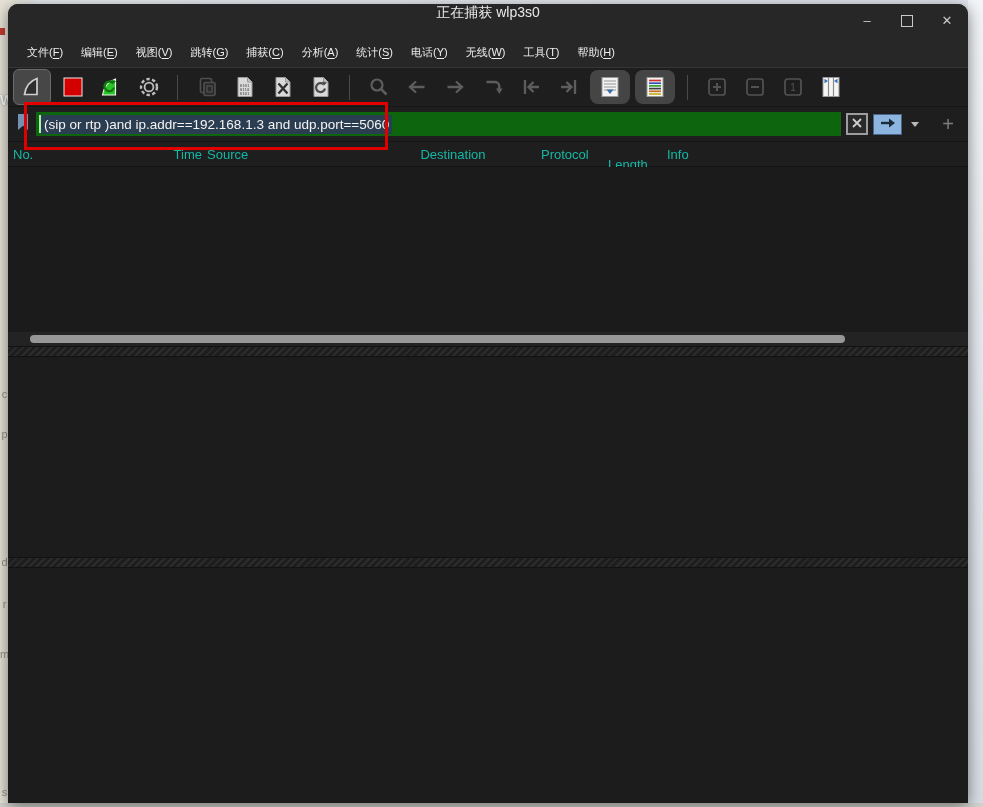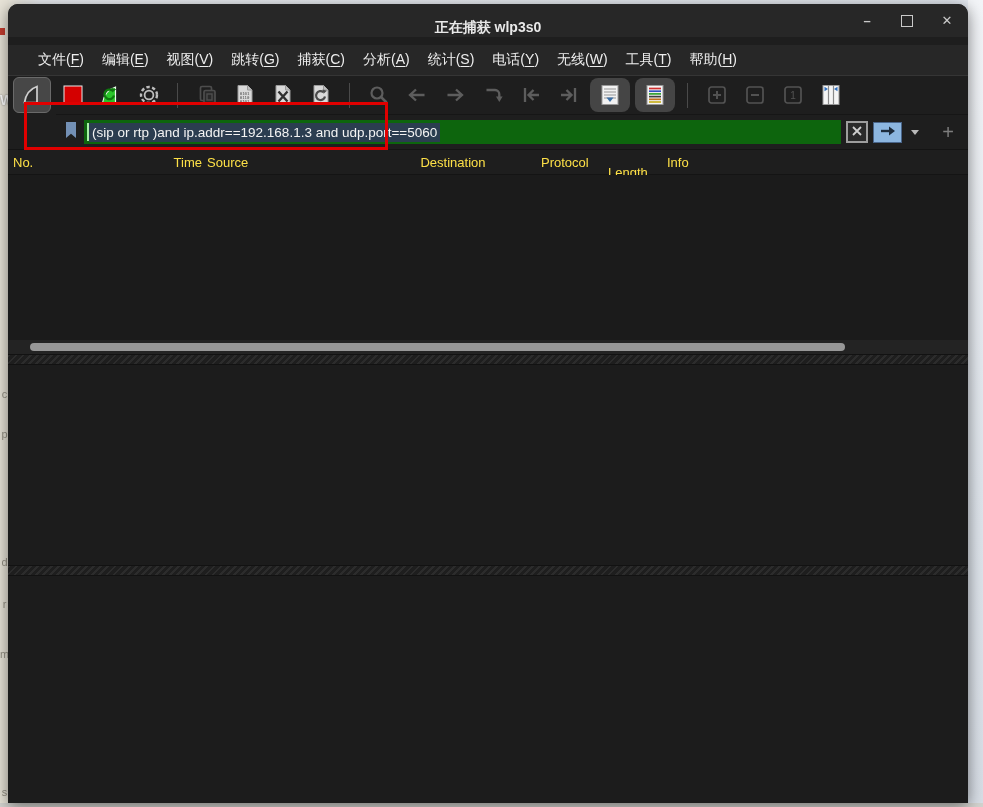--- a/index.html
+++ b/index.html
@@ -18,63 +18,63 @@
     background:linear-gradient(180deg,#f3f5f8 0%,#dfe5ec 60%,#d8dee6 100%);z-index:0;}
 
   
   .window{
     position:absolute;left:8px;top:4px;width:960px;height:799px;z-index:2;
     background:#1e1e1e;border-radius:10px 10px 0 0;
     box-shadow:0 3px 16px rgba(0,0,0,.5);
     display:flex;flex-direction:column;
   }
   .titlebar{height:33px;flex:none;background:#272727;border-radius:10px 10px 0 0;
-    position:relative;display:flex;align-items:flex-end;justify-content:center;
-    color:#e8e8e8;font-size:14px;font-weight:bold;}
+    position:relative;display:flex;align-items:flex-start;justify-content:center;
+    color:#e8e8e8;font-size:14px;font-weight:normal;}
   .win-controls{position:absolute;right:14px;top:0;height:100%;display:flex;align-items:center;gap:27px;}
   .wc{color:#c9c9c9;font-size:13px;line-height:1;display:flex;align-items:center;justify-content:center;width:14px;height:14px;}
   .wc-max{width:10px;height:10px;border:1.5px solid #c9c9c9;}
 
   .menubar{height:30px;flex:none;background:#272727;display:flex;align-items:center;
-    padding-left:21px;color:#ededed;font-size:14px;margin-top:8px;}
+    padding-left:10px;color:#ededed;font-size:11px;}
   .menu-item{padding:4px 9px;white-space:nowrap;}
   .menu-item u{text-decoration:underline;text-underline-offset:2px;}
 
   
   .toolbar{height:38px;flex:none;background:#1e1e1e;display:flex;align-items:center;
     padding-left:5px;gap:5px;border-top:1px solid #353535;}
   .tbtn{width:33px;height:31px;flex:none;display:flex;align-items:center;justify-content:center;border-radius:6px;}
   .tbtn.framed{background:#474747;border:1px solid #6a6a6a;width:36px;height:34px;}
   .tbtn.toggled{background:#454545;border-radius:8px;width:40px;height:34px;}
   .tbtn.dim svg{opacity:.42;}
   .tsep{width:1px;height:25px;flex:none;background:#4a4a4a;margin:0 7px;}
   .ticon{display:flex;align-items:center;justify-content:center;}
 
   
   .filterbar{height:34px;flex:none;background:#1e1e1e;display:flex;align-items:center;
-    padding:0 10px 0 7px;gap:5px;border-top:1px solid #161616;margin-left:48px;}
+    padding:0 10px 0 7px;gap:5px;border-top:1px solid #161616;}
   .bookmark-btn{flex:none;display:flex;align-items:center;}
   .filter-field{flex:1;height:24px;background:#0d650d;display:flex;align-items:center;padding:0 3px;min-width:0;overflow:hidden;}
   .text-cursor{width:2px;height:18px;background:#a9f3a9;flex:none;}
   .filter-text{background:#2b3d50;color:#f3f3f3;font-size:13.5px;padding:2px 3px;white-space:nowrap;}
   .clear-btn{flex:none;width:18px;height:18px;border:2px solid #9d9d9d;background:#2a2a2a;
     display:flex;align-items:center;justify-content:center;}
   .apply-btn{flex:none;width:27px;height:19px;background:#8cb6e0;border:1px solid #49658a;
     display:flex;align-items:center;justify-content:center;}
   .caret-btn{flex:none;width:16px;height:19px;display:flex;align-items:center;justify-content:center;}
   .caret-btn i{width:0;height:0;border-left:4.5px solid transparent;border-right:4.5px solid transparent;border-top:5px solid #b9b9b9;}
   .add-btn{flex:none;margin-left:10px;color:#7e7e7e;font-size:20px;line-height:1;width:20px;text-align:center;}
 
   
   .annotation{position:absolute;left:16px;top:98px;width:358px;height:42px;
     border:3px solid #e00000;z-index:60;pointer-events:none;}
 
   
   .colheader{height:24px;flex:none;background:#1e1e1e;display:flex;align-items:center;
-    color:#fde047;font-size:13px;border-top:1px solid #141414;border-bottom:1px solid #141414;}
+    color:#14b8a6;font-size:13px;border-top:1px solid #141414;border-bottom:1px solid #141414;}
   .colcell{flex:none;padding-left:5px;white-space:nowrap;overflow:hidden;}
   .colcell.last{flex:1;}
   .packetlist{height:165px;flex:none;background:#1b1b1b;}
   .hscroll{height:14px;flex:none;background:#232323;position:relative;}
   .hthumb{position:absolute;left:22px;top:3px;width:815px;height:8px;border-radius:4px;background:#979797;}
   .splitter{height:9px;flex:none;background:repeating-linear-gradient(135deg,#2c2c2c 0 2px,#1e1e1e 2px 5px);
     border-top:1px solid #121212;border-bottom:1px solid #121212;}
   .pane-details{height:200px;flex:none;background:#1c1c1c;}
   .pane-bytes{flex:1;background:#1c1c1c;}
 

